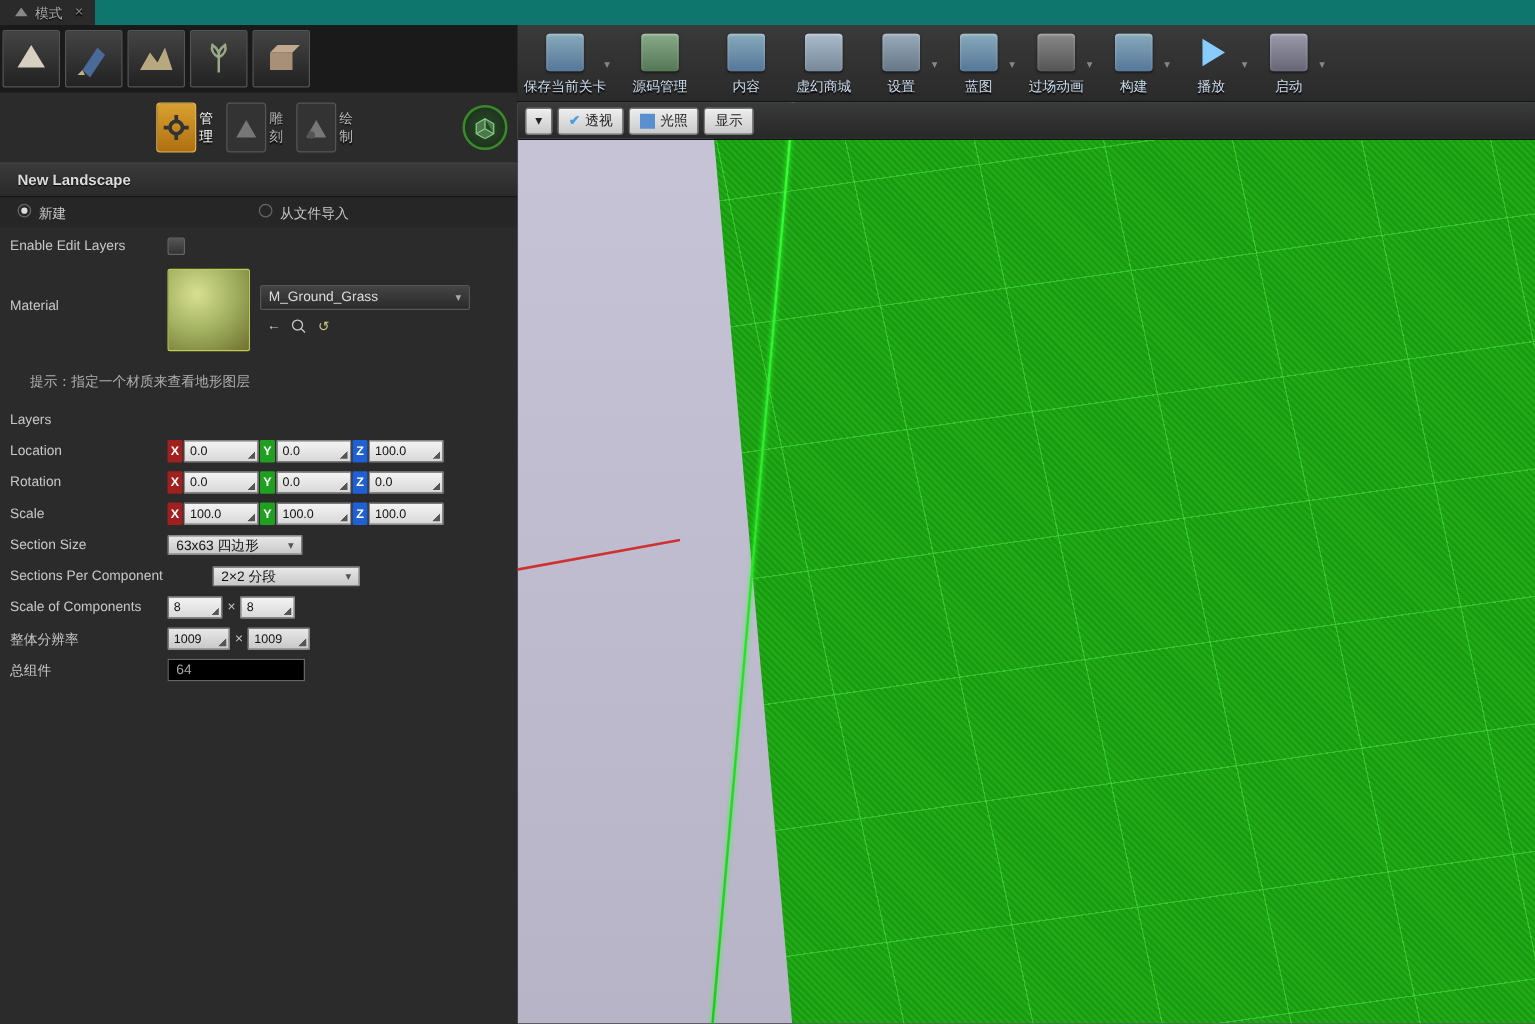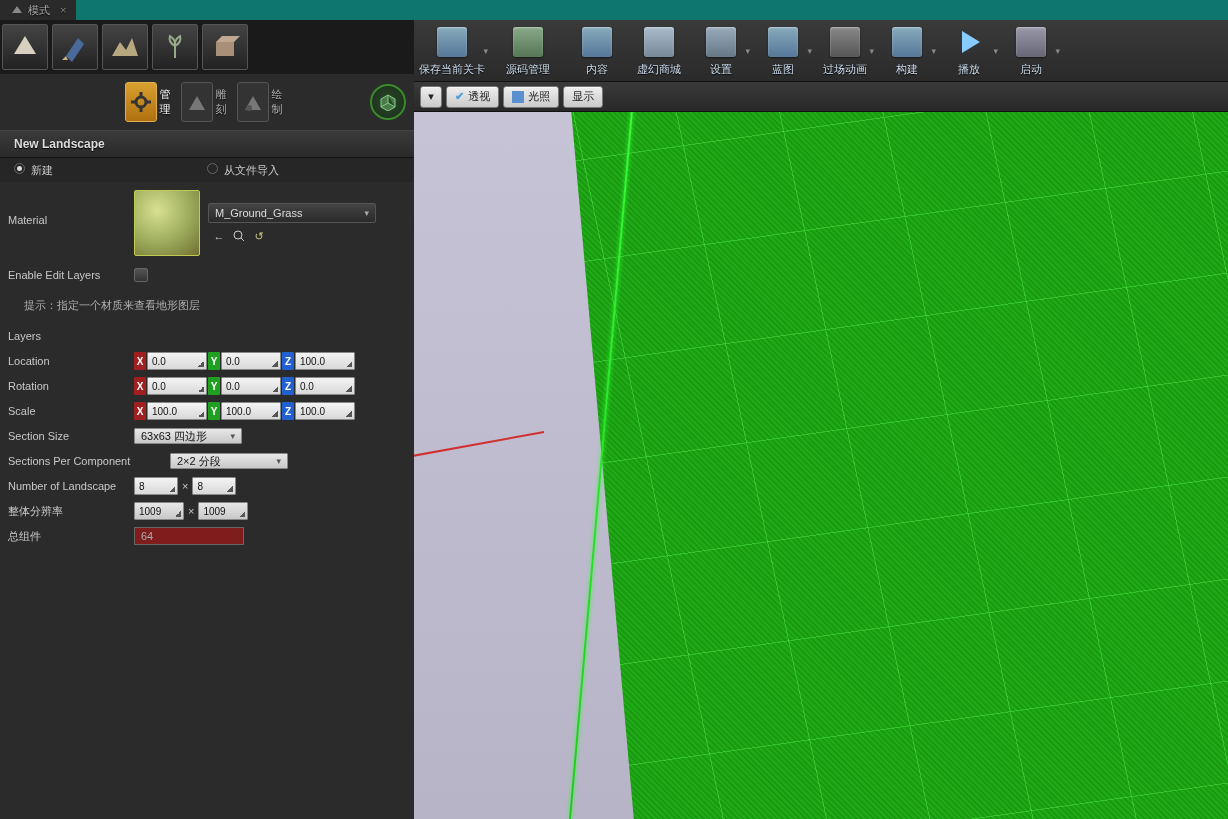--- a/index.html
+++ b/index.html
@@ -60,21 +60,21 @@
 .xyz { display:flex; gap:1px; }
 .axis-lbl { width:12px; height:18px; display:flex; align-items:center; justify-content:center; color:#fff; font-size:10px; font-weight:bold; border-radius:1px; }
 .ax-x{ background:#a02020; } .ax-y{ background:#20a020; } .ax-z{ background:#2060d0; }
 .numfield { width:60px; height:18px; background:linear-gradient(#f4f4f4,#d8d8d8); border:1px solid #888; border-radius:1px; font-size:10px; color:#111; padding:0 4px; display:flex; align-items:center; position:relative; }
 .numfield.dark { background:linear-gradient(#e8e8e8,#c8c8c8); }
 .numfield::after{ content:""; position:absolute; right:2px; bottom:2px; width:6px; height:6px; background:linear-gradient(135deg,transparent 50%,#555 50%); }
 
 .combo { height:16px; background:linear-gradient(#e8e8e8,#c8c8c8); border:1px solid #888; border-radius:1px; font-size:11px; color:#111; padding:0 6px; display:flex; align-items:center; position:relative; }
 .combo::after{ content:"▾"; position:absolute; right:6px; color:#555; font-size:9px; }
 .combo.w108{ width:108px; } .combo.w118{ width:118px;margin-left:36px; }
-.readonly { background:#7f1d1d; border:1px solid #666; color:#aaa; width:110px; height:18px; display:flex; align-items:center; padding:0 6px; }
+.readonly { background:#000000; border:1px solid #666; color:#aaa; width:110px; height:18px; display:flex; align-items:center; padding:0 6px; }
 
 .btn { height:22px; padding:0 10px; background:linear-gradient(#eee,#c4c4c4); border:1px solid #777; border-radius:2px; color:#222; font-size:11px; display:inline-flex; align-items:center; cursor:pointer; }
 .btn-row { display:flex; justify-content:space-between; padding:6px 8px 6px 6px; }
 
 
 .vp-toolbar { height:30px; background:linear-gradient(#3a3a3a,#282828); display:flex; align-items:center; gap:4px; padding:0 6px; border-bottom:1px solid #111; }
 .vp-btn { height:22px; padding:0 8px; background:linear-gradient(#eee,#cacaca); border:1px solid #777; border-radius:3px; color:#222; font-size:11px; display:flex; align-items:center; gap:4px; box-shadow:inset 0 1px 0 rgba(255,255,255,.5); }
 .vp-btn .cube{ width:12px; height:12px; background:#5a90d0; transform:rotate(0deg); }
 .vp-btn .tick{ color:#4aa0e0; font-weight:bold; }
 .vp-small { width:22px; padding:0; justify-content:center; }
@@ -191,20 +191,27 @@
           <span class="radio sel"></span>
           <span>新建</span>
         </div>
       <div class="rgroup">
           <span class="radio"></span>
           <span>从文件导入</span>
         </div>
     </div>
 
     <div class="props">
+
+      <div class="prow">
+        <div class="plabel">Enable Edit Layers</div>
+        <div class="pval">
+            <div class="chk"></div>
+          </div>
+      </div>
 
       <div class="prow" style="align-items:flex-start; min-height:72px; margin-top:6px;">
         <div class="plabel" style="padding-top:24px;">Material</div>
         <div class="pval">
           <div class="mat-thumb"></div>
           <div class="mat-side">
             <div class="mat-combo">
                 <span>M_Ground_Grass</span>
               </div>
             <div class="mat-icons">
@@ -214,27 +221,20 @@
                     <circle cx="5" cy="5" r="4" stroke="#ccc" fill="none"></circle>
                     <line x1="8" y1="8" x2="11" y2="11" stroke="#ccc"></line>
                   </svg>
                 </span>
               <span style="color:#cc8;">↺</span>
             </div>
           </div>
         </div>
       </div>
 
-      <div class="prow">
-        <div class="plabel">Enable Edit Layers</div>
-        <div class="pval">
-            <div class="chk"></div>
-          </div>
-      </div>
-
       <div class="hint">提示：指定一个材质来查看地形图层</div>
 
       <div class="prow">
         <div class="plabel">Layers</div>
       </div>
 
       <div class="prow">
         <div class="plabel">Location</div>
         <div class="pval xyz">
           <span class="axis-lbl ax-x">X</span>
@@ -300,21 +300,21 @@
       <div class="prow">
         <div class="plabel">Sections Per Component</div>
         <div class="pval">
             <div class="combo w118">
               <span>2×2 分段</span>
             </div>
           </div>
       </div>
 
       <div class="prow">
-        <div class="plabel">Number of Landscape</div>
+        <div class="plabel">Scale of Components</div>
         <div class="pval">
           <div class="numfield" style="width:44px;">
               <span>8</span>
             </div>
           <span style="padding:0 2px;">×</span>
           <div class="numfield" style="width:44px;">
               <span>8</span>
             </div>
         </div>
       </div>

